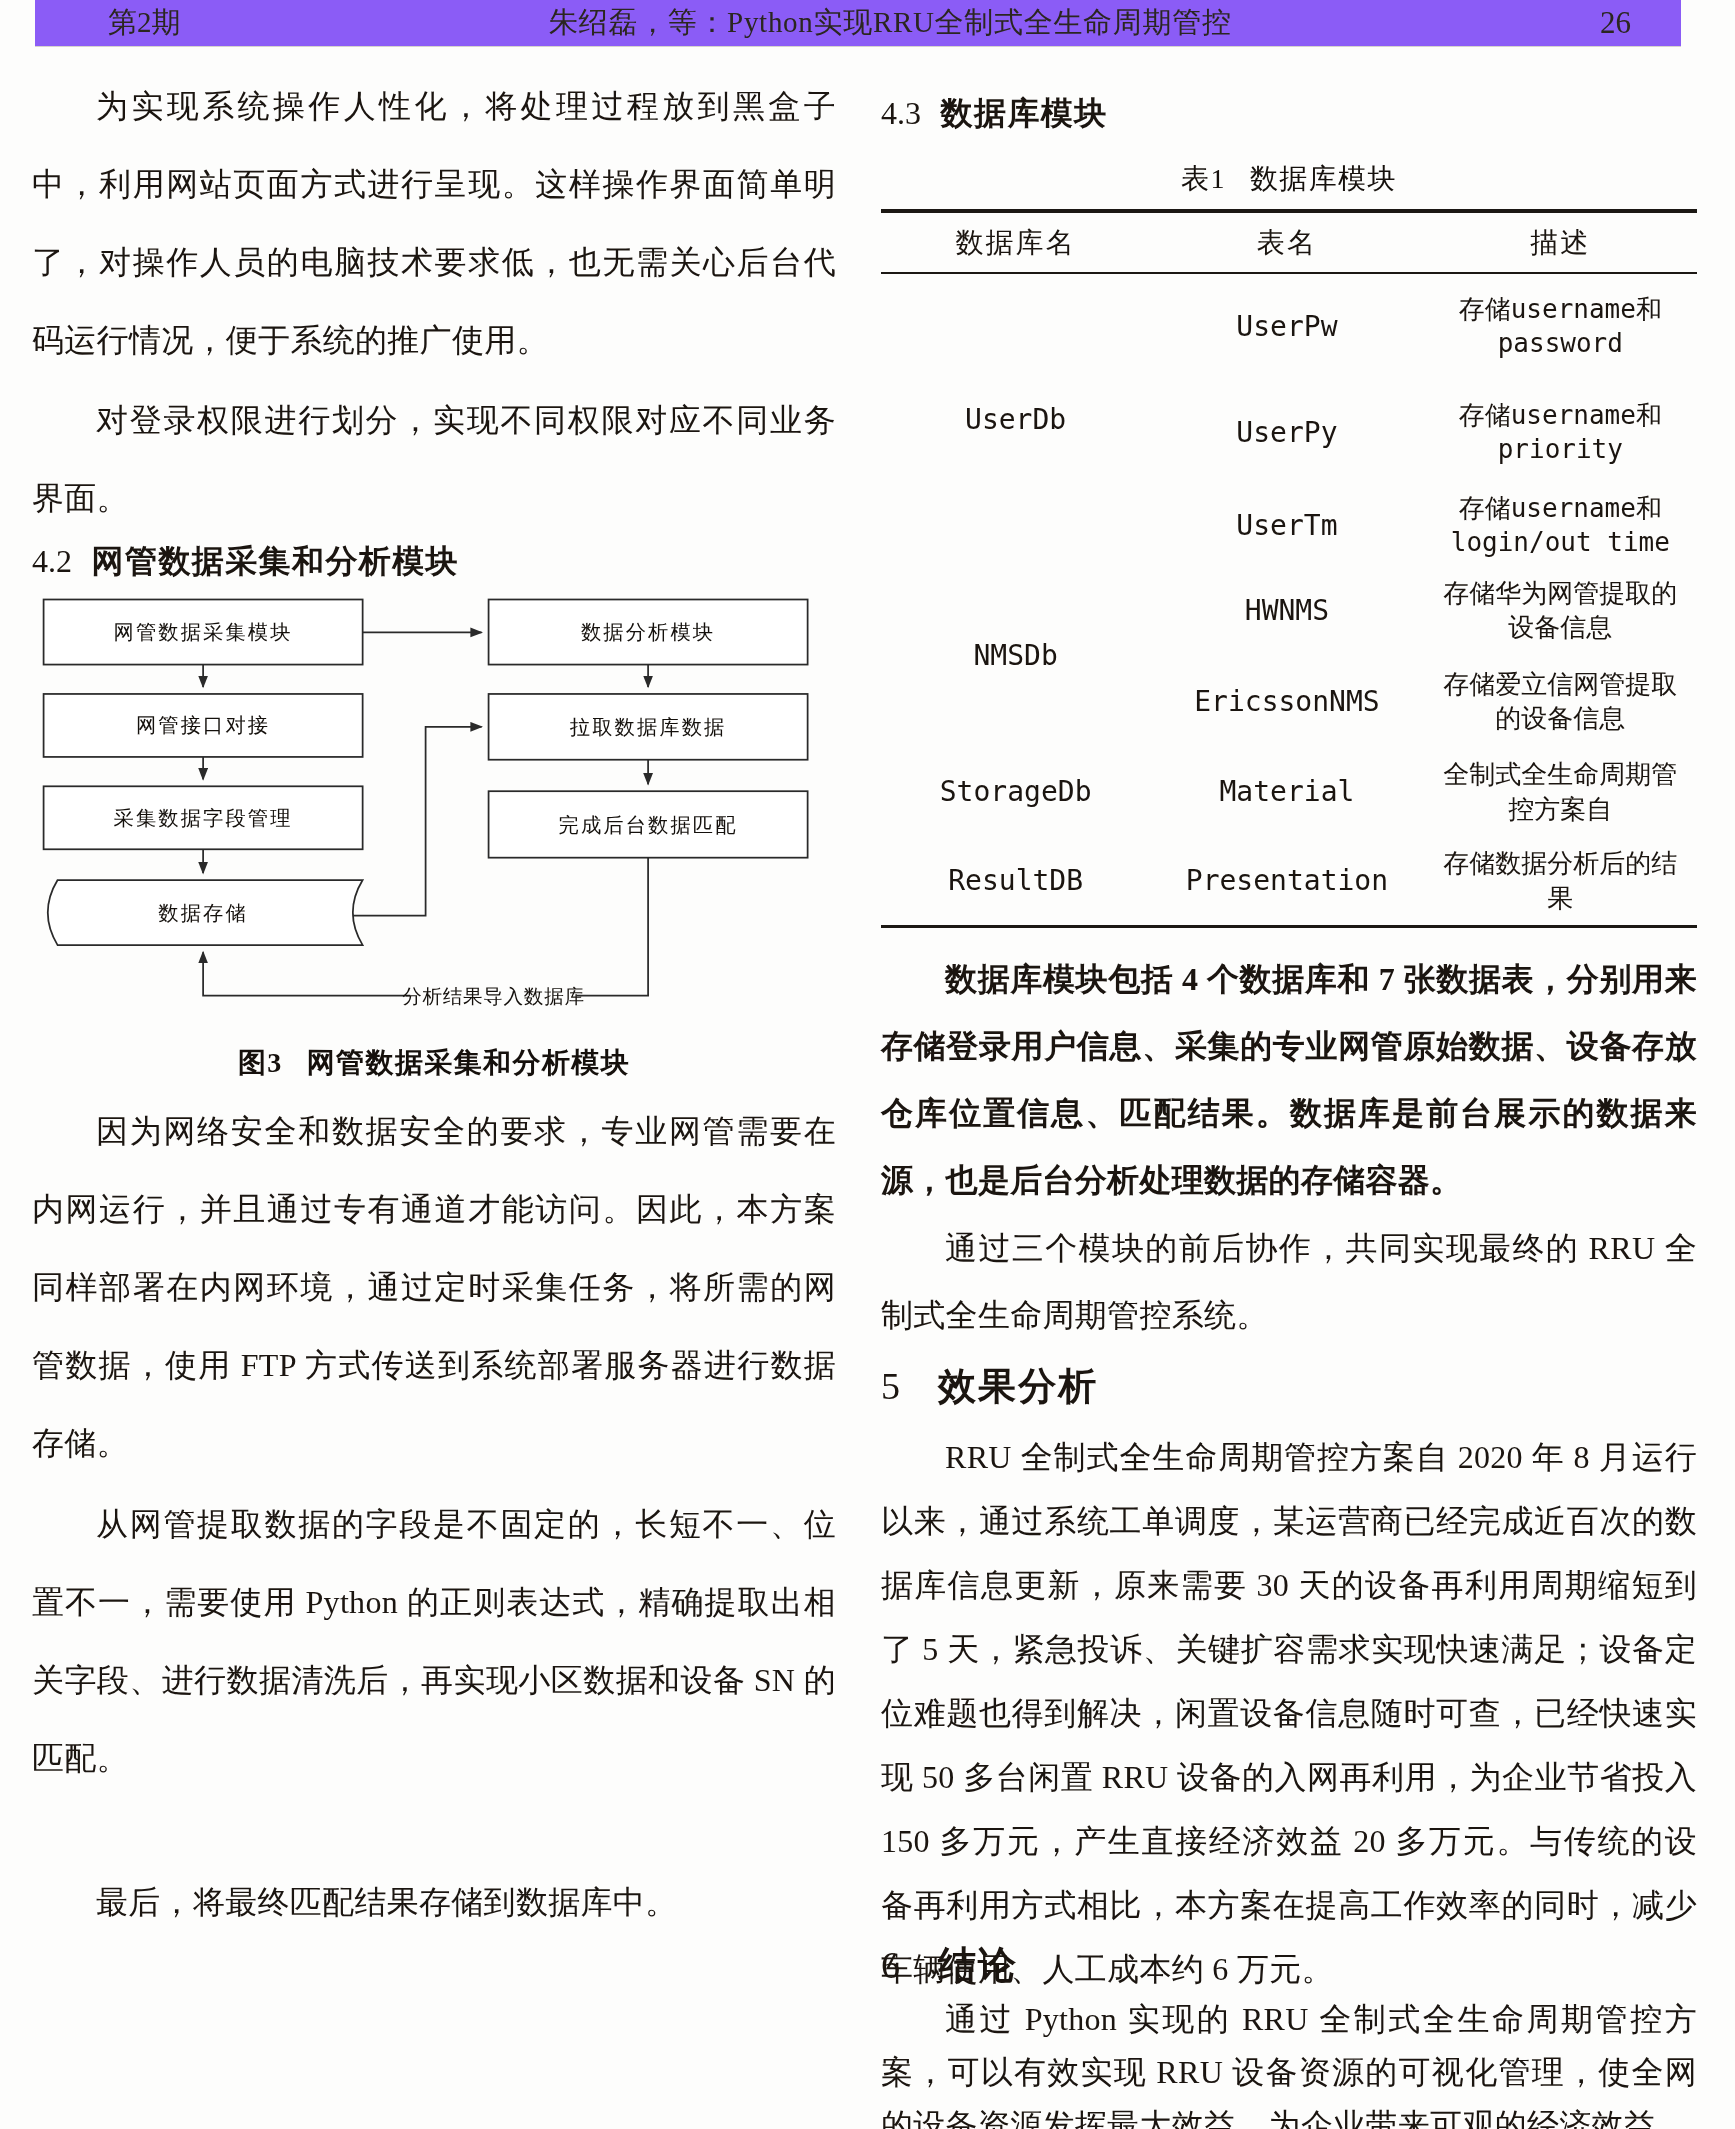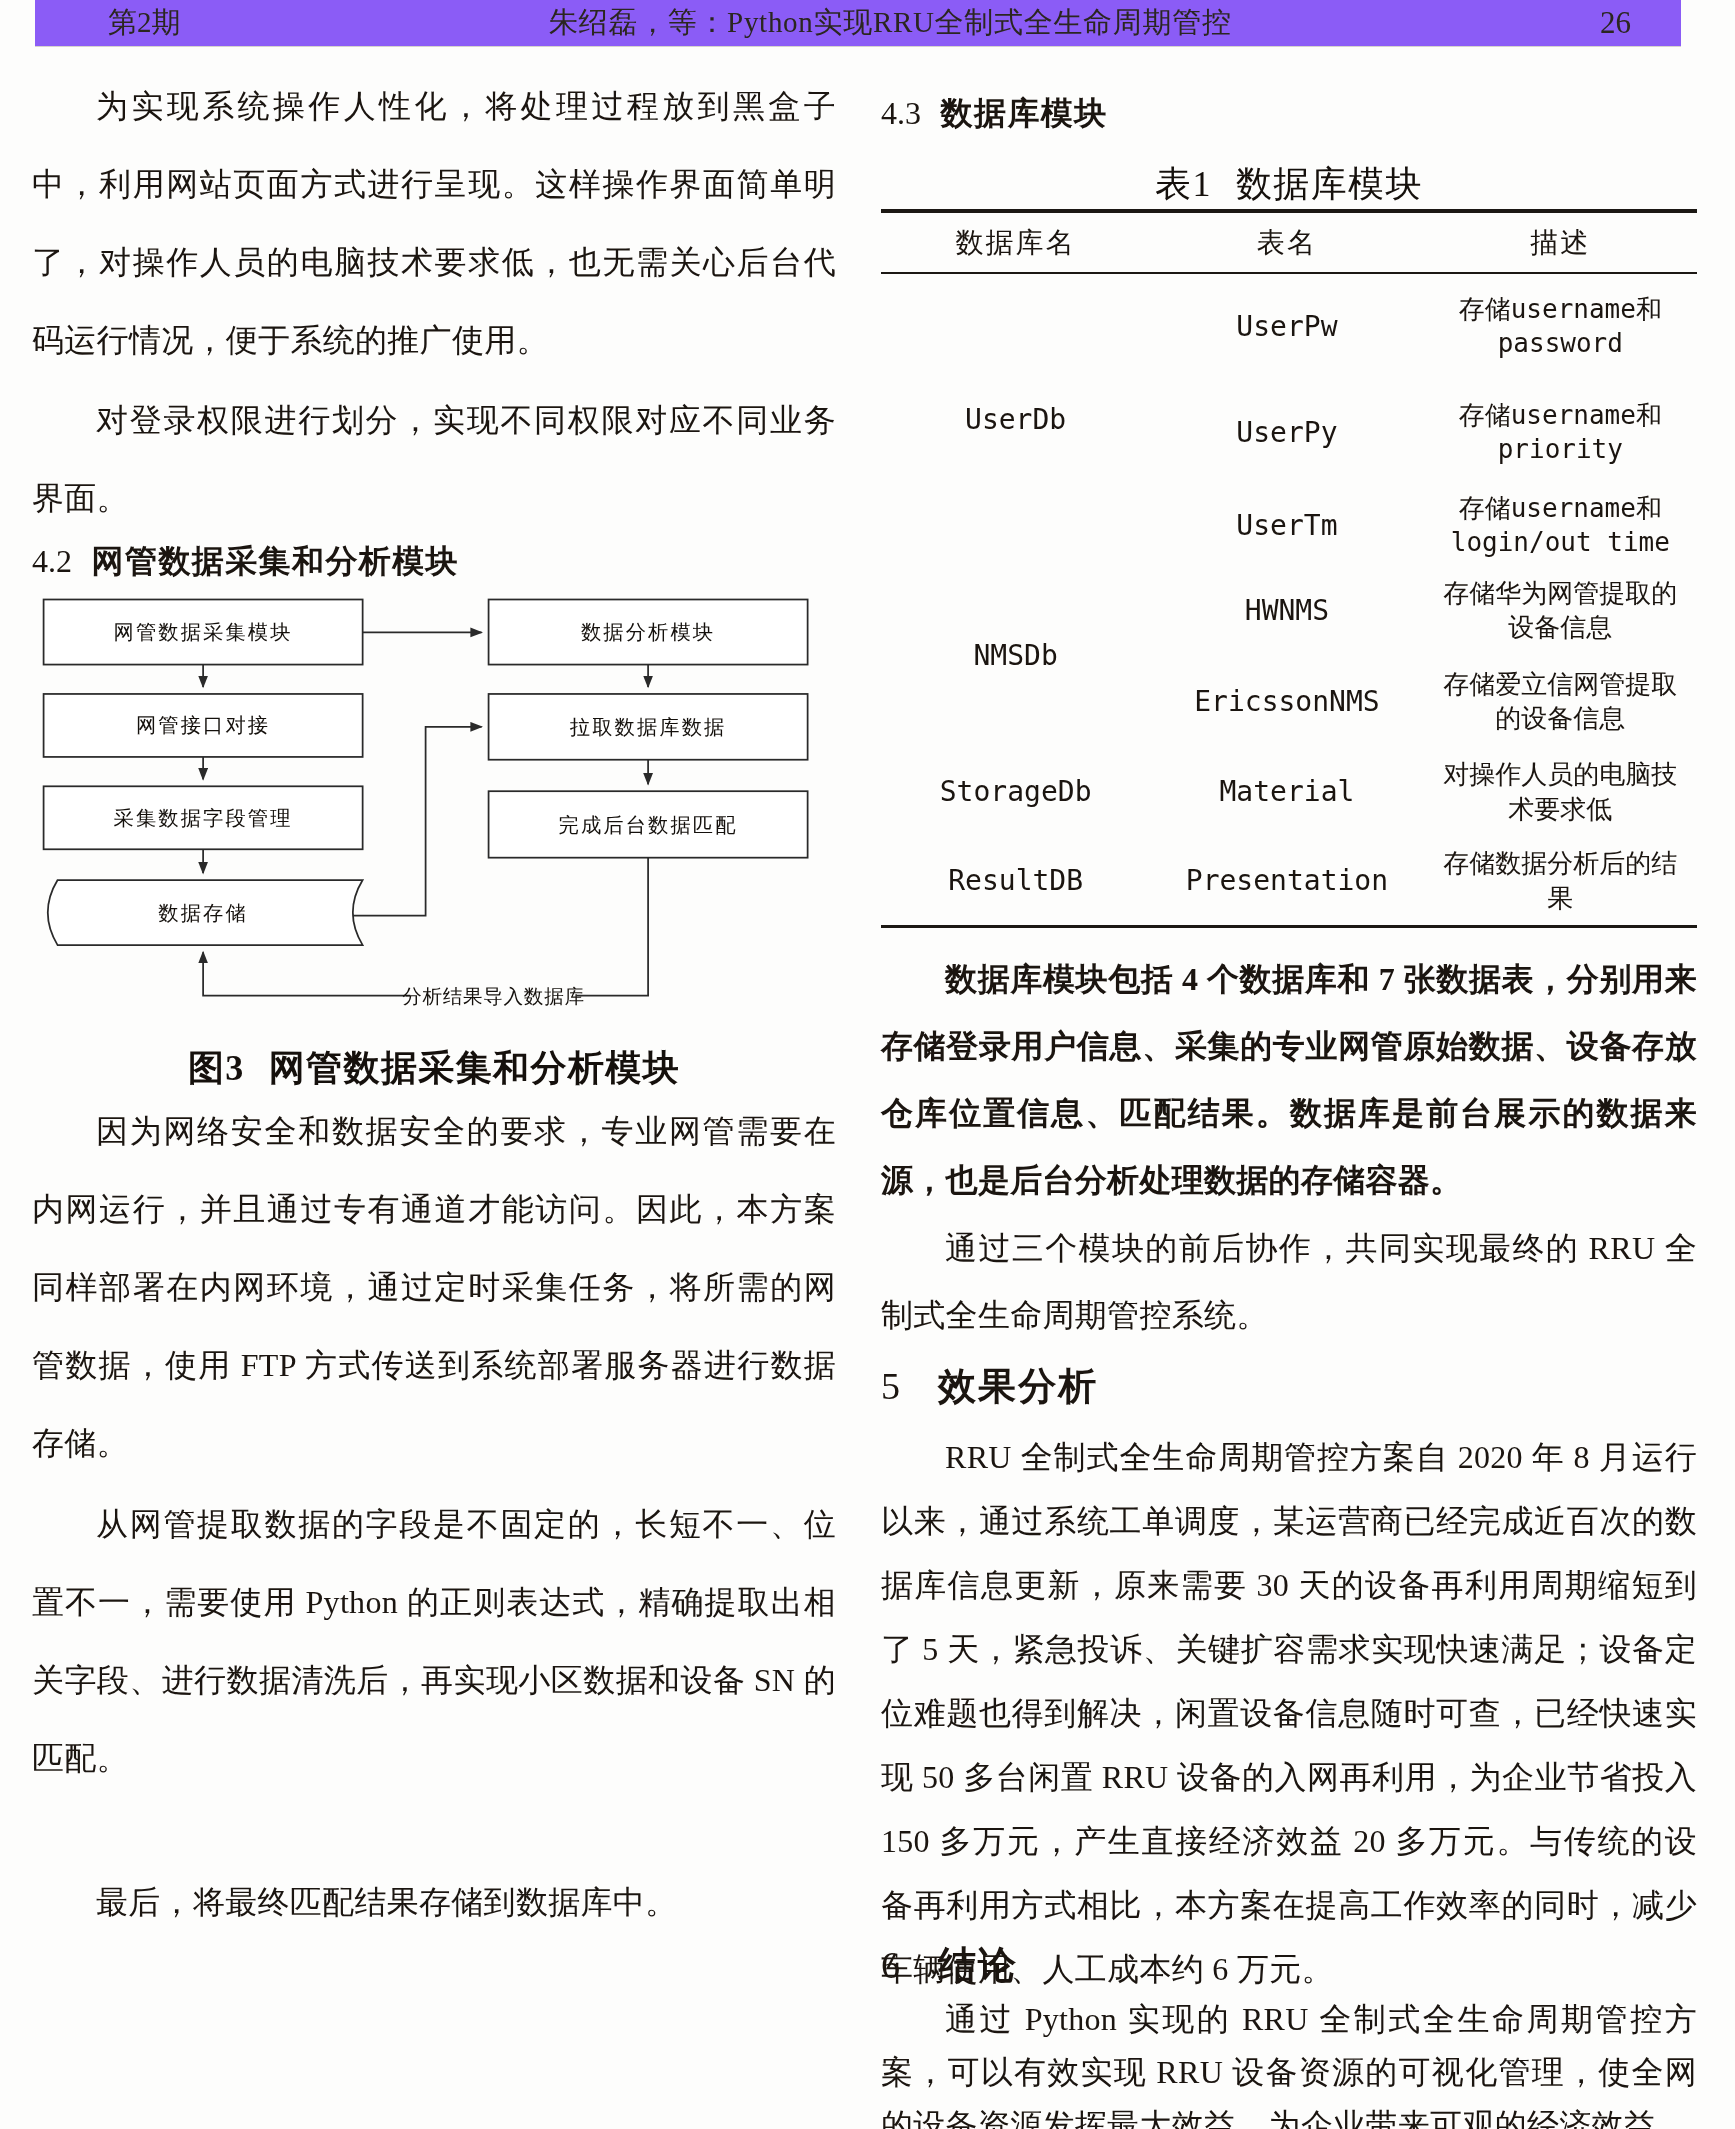--- a/index.html
+++ b/index.html
@@ -31,21 +31,21 @@
   .col-right p.p9{line-height:53px;}
   
   .subhead{font-size:32px;white-space:nowrap;}
   .subhead .num{font-family:"Liberation Serif","DejaVu Serif",serif;margin-right:19.6px;}
   .subhead .ttl{font-family:"Liberation Sans","DejaVu Sans",sans-serif;font-weight:700;letter-spacing:1.4px;}
   .sechead{font-size:38px;white-space:nowrap;}
   .sechead .num{font-family:"Liberation Serif","DejaVu Serif",serif;margin-right:38px;}
   .sechead .ttl{font-family:"Liberation Sans","DejaVu Sans",sans-serif;font-weight:700;letter-spacing:2.1px;}
   
   .caption{
-    text-align:center;font-size:36px;font-weight:700;letter-spacing:1.4px;color:#15100c;
+    text-align:center;font-size:28px;font-weight:700;letter-spacing:1.4px;color:#15100c;
   }
   .caption .cap-label{margin-right:24px;}
   
   .figwrap{height:417px;}
   .flow-box{fill:#ffffff;stroke:#2a2a2a;stroke-width:2.5;}
   .flow-line{fill:none;stroke:#2a2a2a;stroke-width:2.5;}
   .flow-text{
     font-family:"Liberation Serif","DejaVu Serif",serif;font-size:29px;fill:#14100c;
     text-anchor:middle;letter-spacing:3px;
   }
@@ -181,21 +181,21 @@
           <td class="cell-name">HWNMS</td>
           <td class="cell-desc">存储华为网管提取的设备信息</td>
         </tr>
         <tr style="height:90px;">
           <td class="cell-name">EricssonNMS</td>
           <td class="cell-desc">存储爱立信网管提取的设备信息</td>
         </tr>
         <tr style="height:91px;">
           <td class="cell-name">StorageDb</td>
           <td class="cell-name">Material</td>
-          <td class="cell-desc">对操作人员的电脑技术要求低</td>
+          <td class="cell-desc">全制式全生命周期管控方案自</td>
         </tr>
         <tr style="height:89px;">
           <td class="cell-name">ResultDB</td>
           <td class="cell-name">Presentation</td>
           <td class="cell-desc">存储数据分析后的结果</td>
         </tr>
       </tbody>
     </table>
   </div>
 

